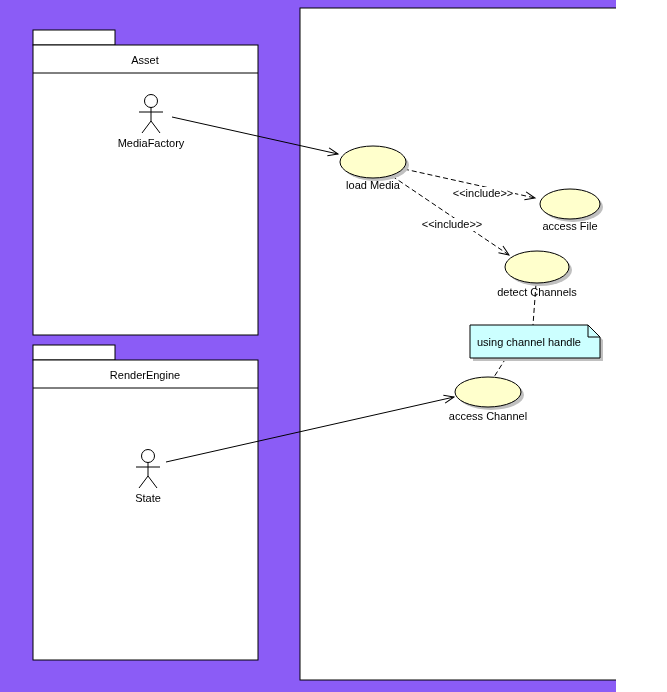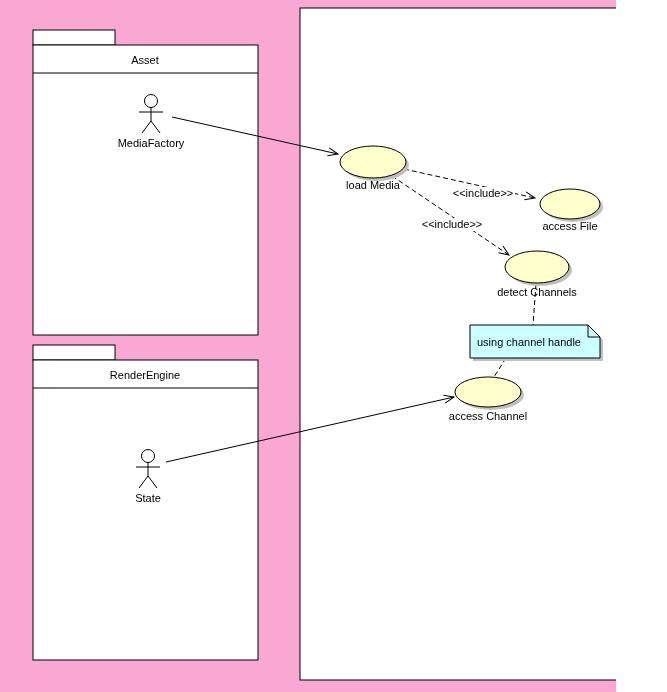--- a/index.html
+++ b/index.html
@@ -1,16 +1,16 @@
 <!DOCTYPE html>
 <html><head>
 <meta charset="utf-8">
 <style>
   html,body{margin:0;padding:0;background:#ffffff;}
-  .canvas{position:relative;width:616px;height:692px;background:#f9a8d4;overflow:hidden;}
+  .canvas{position:relative;width:616px;height:692px;background:#8b5cf6;overflow:hidden;}
   svg{display:block;}
   text{font-family:"Liberation Sans","DejaVu Sans",sans-serif;font-size:11px;fill:#000;}
   .outline{fill:#ffffff;stroke:#000000;stroke-width:1;}
   .edge{stroke:#000000;stroke-width:1;fill:none;}
   .dashed{stroke-dasharray:5 3;}
   .actor-shape{stroke:#000000;stroke-width:1;fill:#ffffff;}
   .label-bg{fill:#ffffff;stroke:none;}
 </style>
 </head>
 <body>

